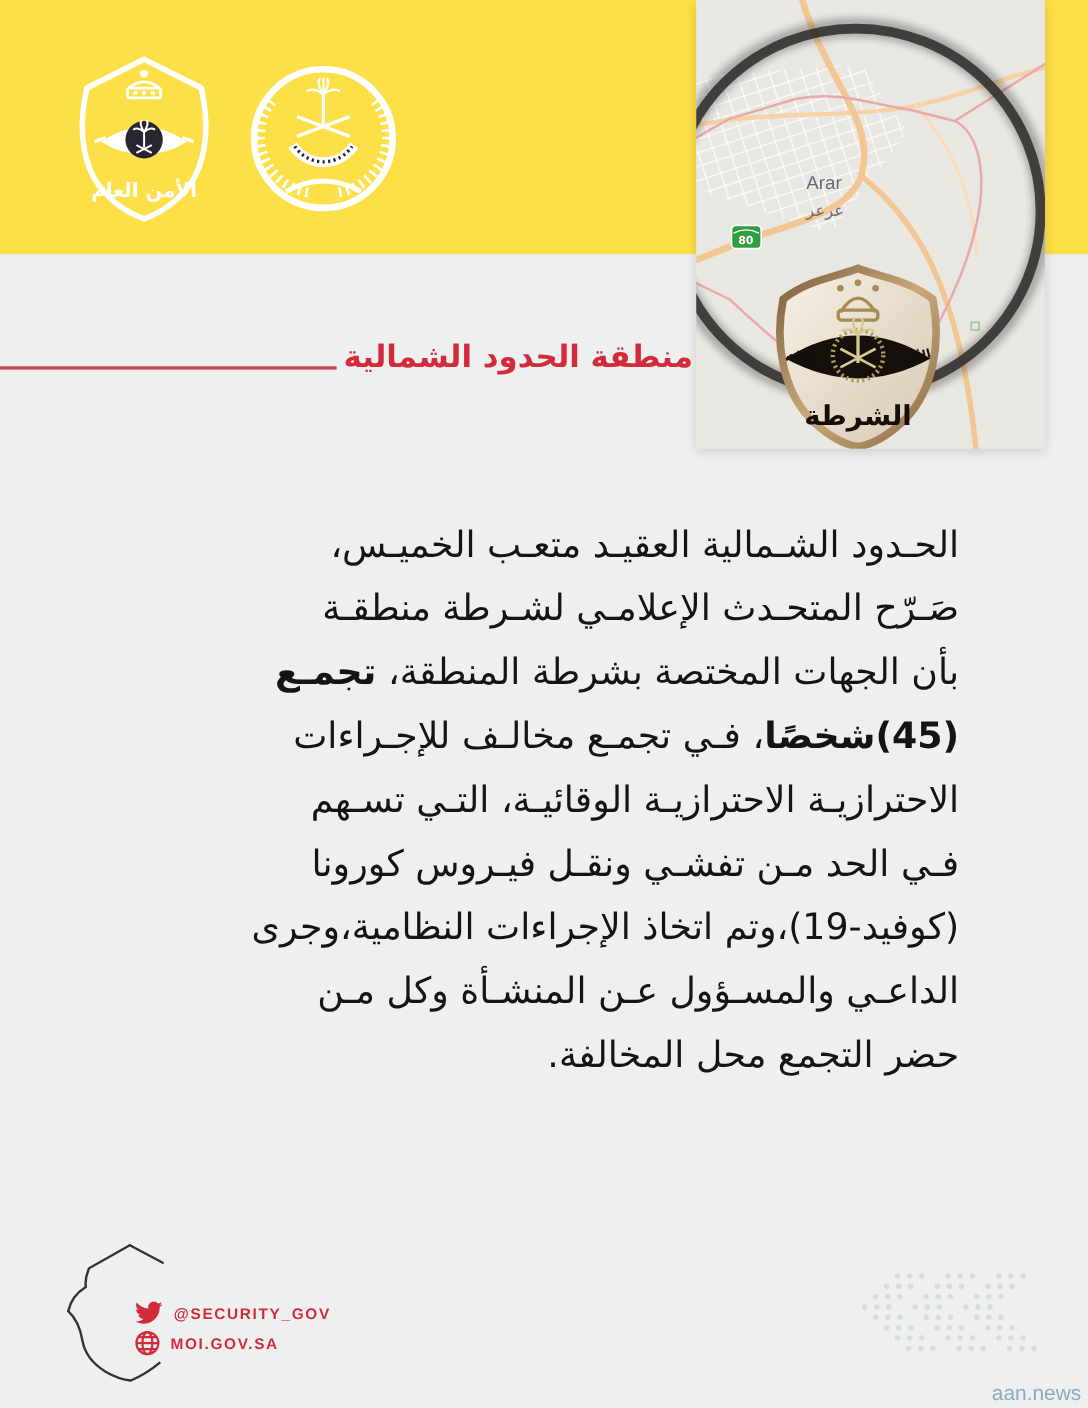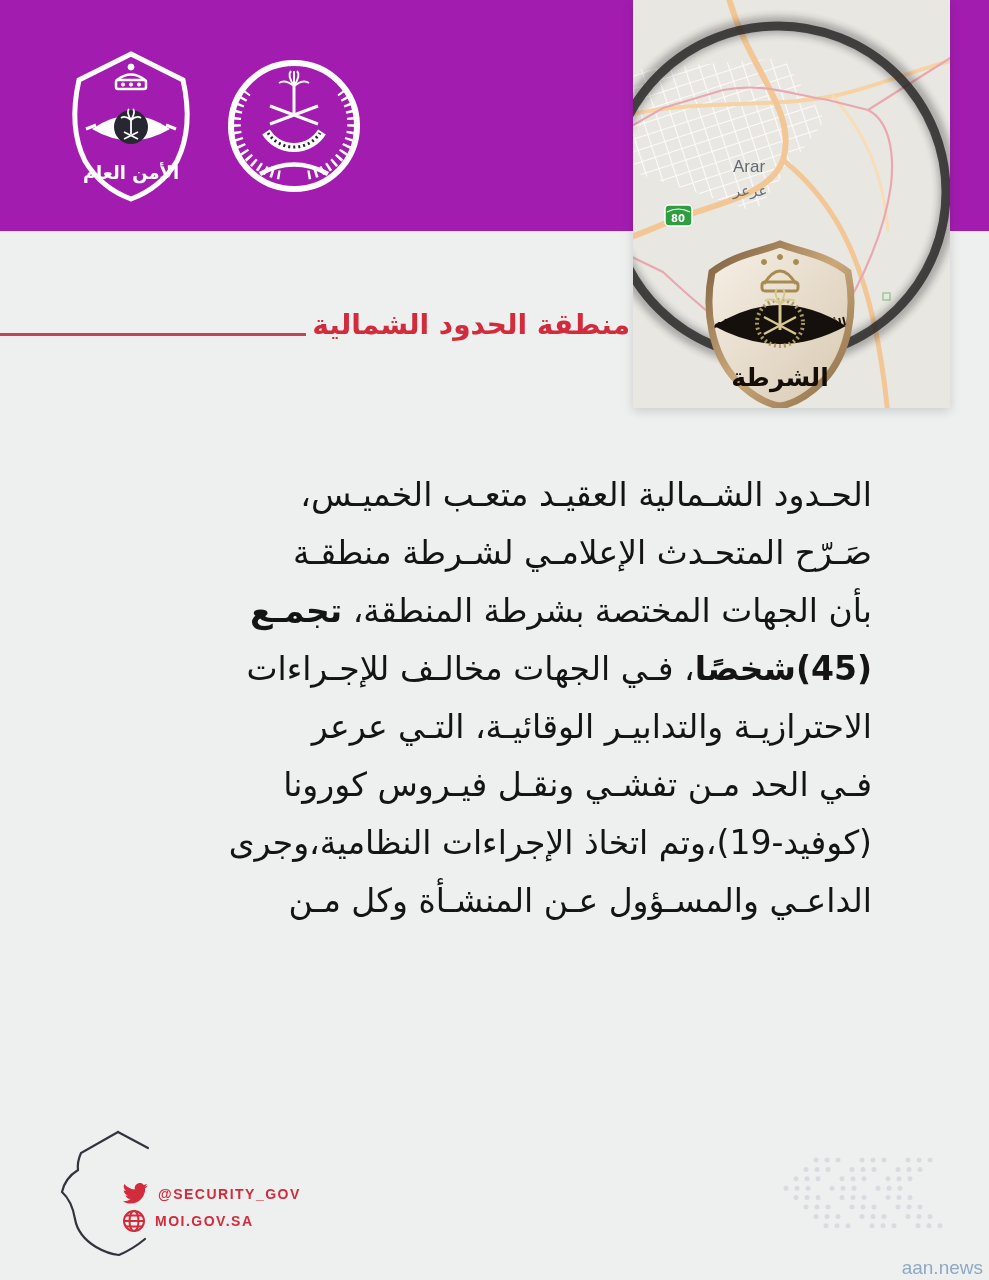--- a/index.html
+++ b/index.html
@@ -1,20 +1,20 @@
 <!DOCTYPE html>
 <html lang="ar"><head>
 <meta charset="utf-8">
 <style>
   html,body{margin:0;padding:0;}
   body{background:#c9cbcc; font-family:"DejaVu Sans",sans-serif;}
   #canvas{position:relative;width:989px;height:1280px;background:#eef0ef;overflow:hidden;margin:0 auto;}
 
   
-  .header{position:absolute;left:0;top:0;width:989px;height:231px;background:#a21caf;}
+  .header{position:absolute;left:0;top:0;width:989px;height:231px;background:#fde047;}
   .ps-logo{position:absolute;left:62px;top:50px;}
   .moi-logo{position:absolute;left:224px;top:54px;}
 
   
   .photo{position:absolute;left:633px;top:0;width:317px;height:408px;background:#e9e7e2;
          box-shadow:0 3px 10px rgba(0,0,0,.15);overflow:hidden;}
 
   
   .title-line{position:absolute;left:0;top:333px;width:306px;height:3px;background:#c24553;}
   .region-title{position:absolute;top:301px;right:359px;direction:rtl;white-space:nowrap;
@@ -159,25 +159,26 @@
     </g>
   </svg>
 
   <div class="title-line"></div>
   <div class="region-title" dir="rtl">منطقة الحدود الشمالية</div>
 
   <div class="article">
       <div class="line"><span>الحـدود الشـمالية العقيـد متعـب الخميـس،</span></div>
       <div class="line"><span>صَـرّح المتحـدث الإعلامـي لشـرطة منطقـة</span></div>
       <div class="line"><span>بأن الجهات المختصة بشرطة المنطقة، </span><span class="b">تجمـع</span></div>
-      <div class="line"><span class="b">(45)شخصًا</span><span>، فـي الجهات مخالـف للإجـراءات</span></div>
-      <div class="line"><span>الاحترازيـة والتدابيـر الوقائيـة، التـي عرعر</span></div>
+      <div class="line"><span class="b">(45)شخصًا</span><span>، فـي تجمـع مخالـف للإجـراءات</span></div>
+      <div class="line"><span>الاحترازيـة الاحترازيـة الوقائيـة، التـي تسـهم</span></div>
       <div class="line"><span>فـي الحد مـن تفشـي ونقـل فيـروس كورونا</span></div>
       <div class="line"><span>(كوفيد-19)،وتم اتخاذ الإجراءات النظامية،وجرى</span></div>
       <div class="line"><span>الداعـي والمسـؤول عـن المنشـأة وكل مـن</span></div>
+      <div class="line"><span>حضر التجمع محل المخالفة.</span></div>
     </div>
 
   <svg class="footer-shield" width="115" height="145" viewBox="0 0 115 145">
     <g fill="none" stroke="#33333d" stroke-width="2.2" stroke-linecap="round">
       <path d="M63,14 L93,30"></path>
       <path d="M63,14 L26,35 Q22,44 23,52 Q10,60 7,74 Q17,83 20,101 Q23,118 41,129 Q53,136 64,137 Q78,131 90,121"></path>
     </g>
   </svg>
 
   <div class="handles">

